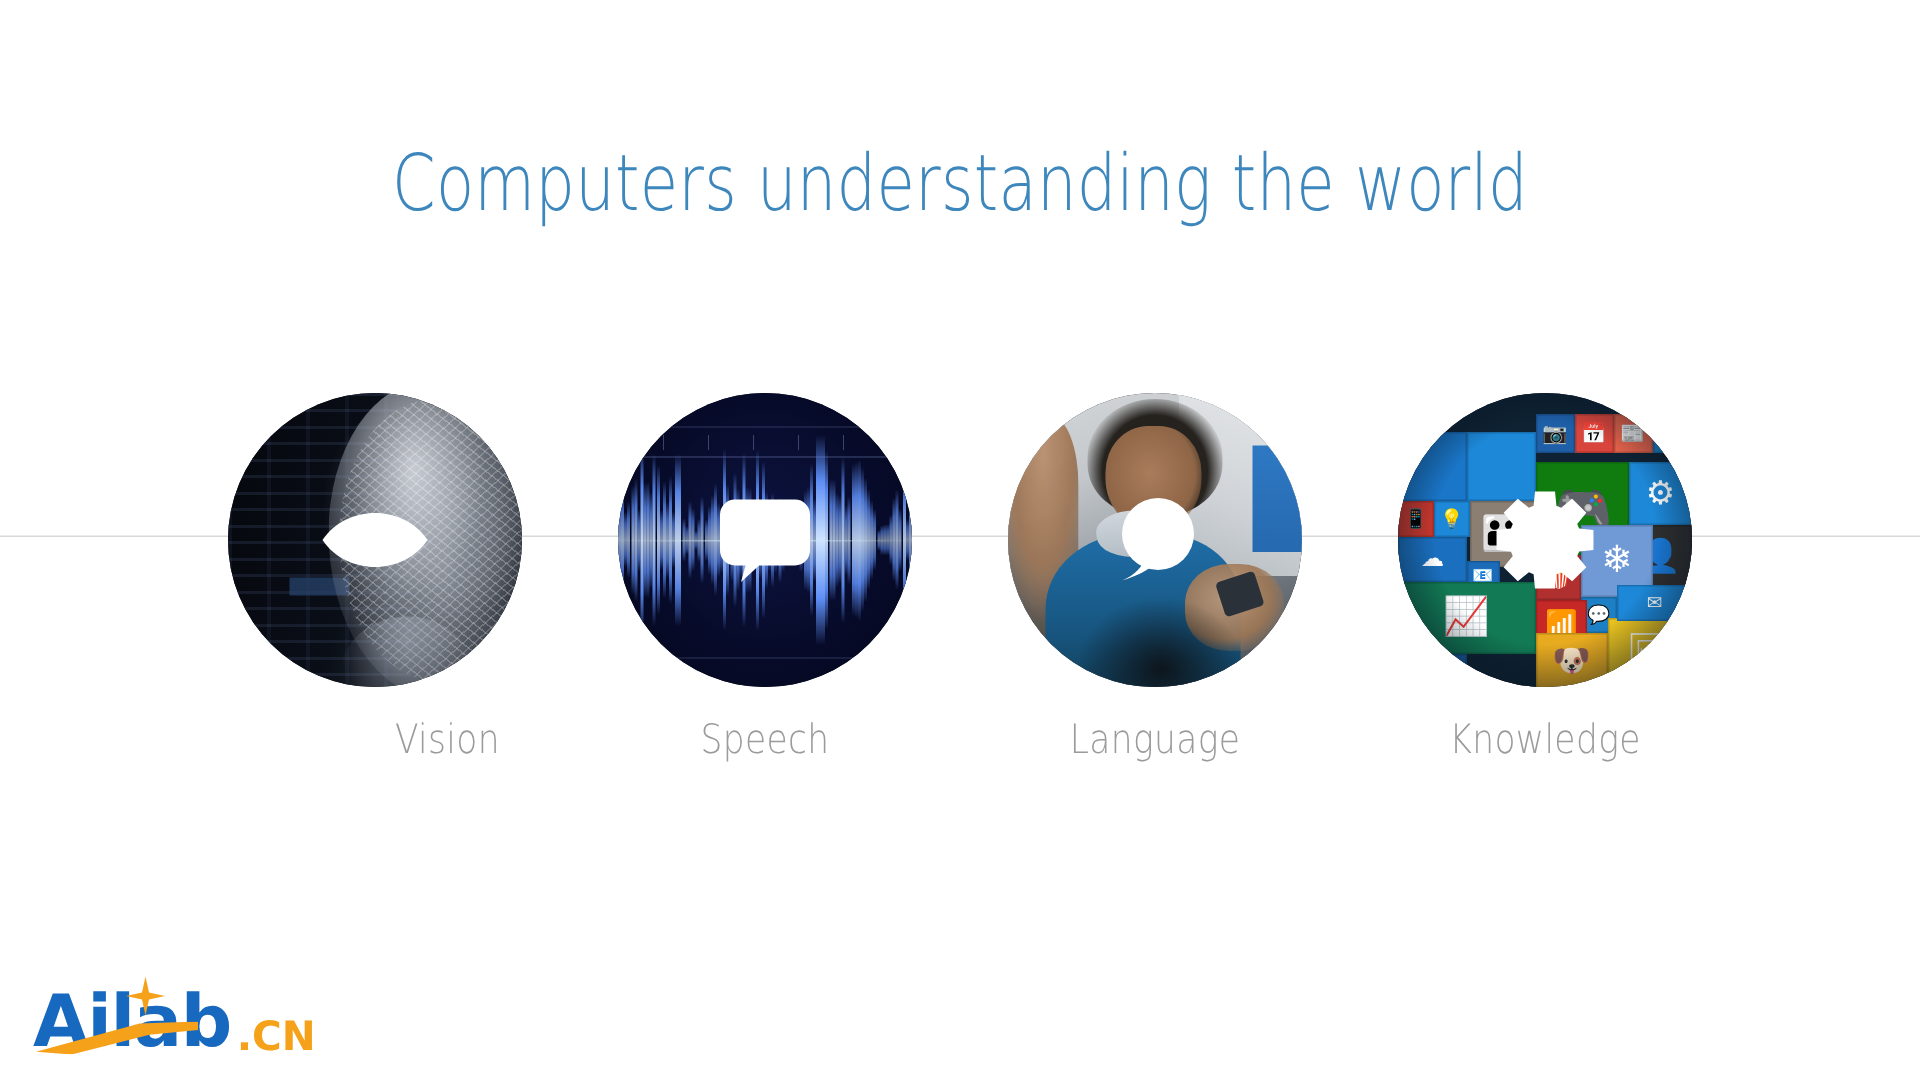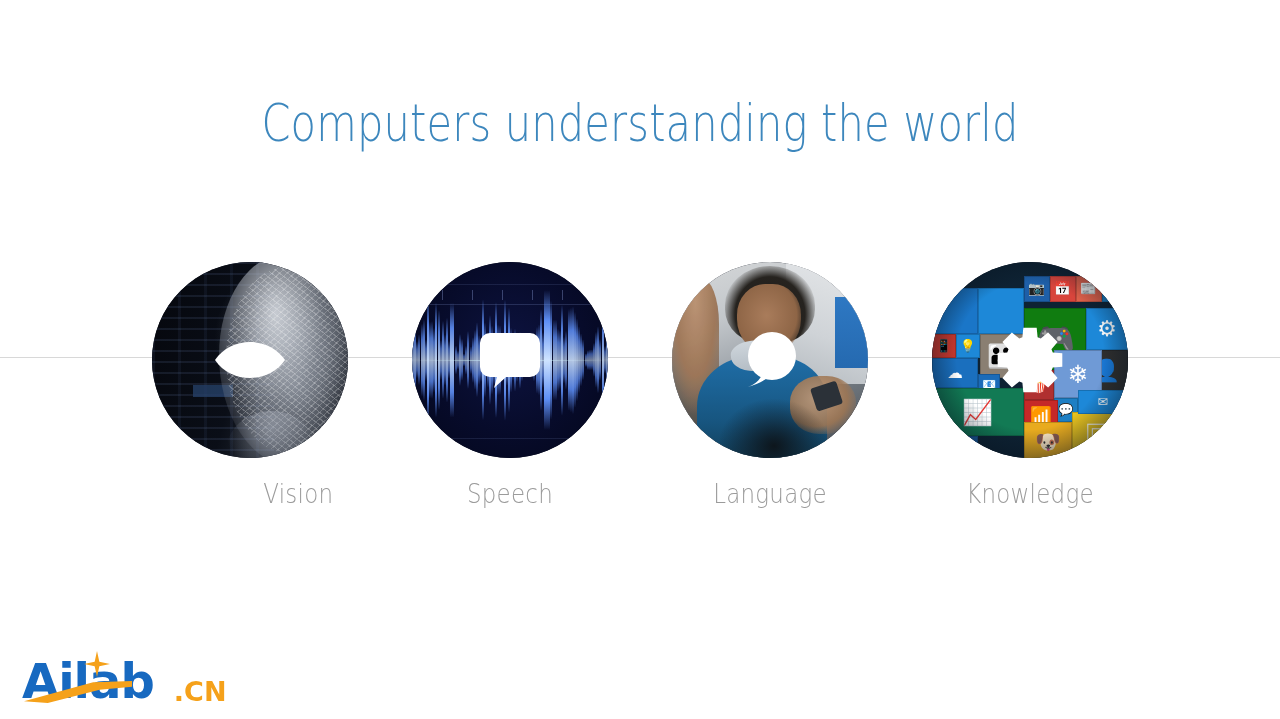--- a/index.html
+++ b/index.html
@@ -337,21 +337,21 @@
     height: 26px;
     background: #f5a11a;
     clip-path: polygon(50% 0%, 59% 41%, 100% 50%, 59% 59%, 50% 100%, 41% 59%, 0% 50%, 41% 41%);
     z-index: 3;
   }
   .wm-cn {
     font-family: "DejaVu Sans", sans-serif;
     font-size: 27px;
     font-weight: bold;
     color: #f5a11a;
-    margin-left: 20px;
+    margin-left: 4px;
     line-height: 1;
     padding-bottom: 2px;
     align-self: flex-end;
   }
 </style>
 </head>
 <body>
 
 <div class="slide">
 

